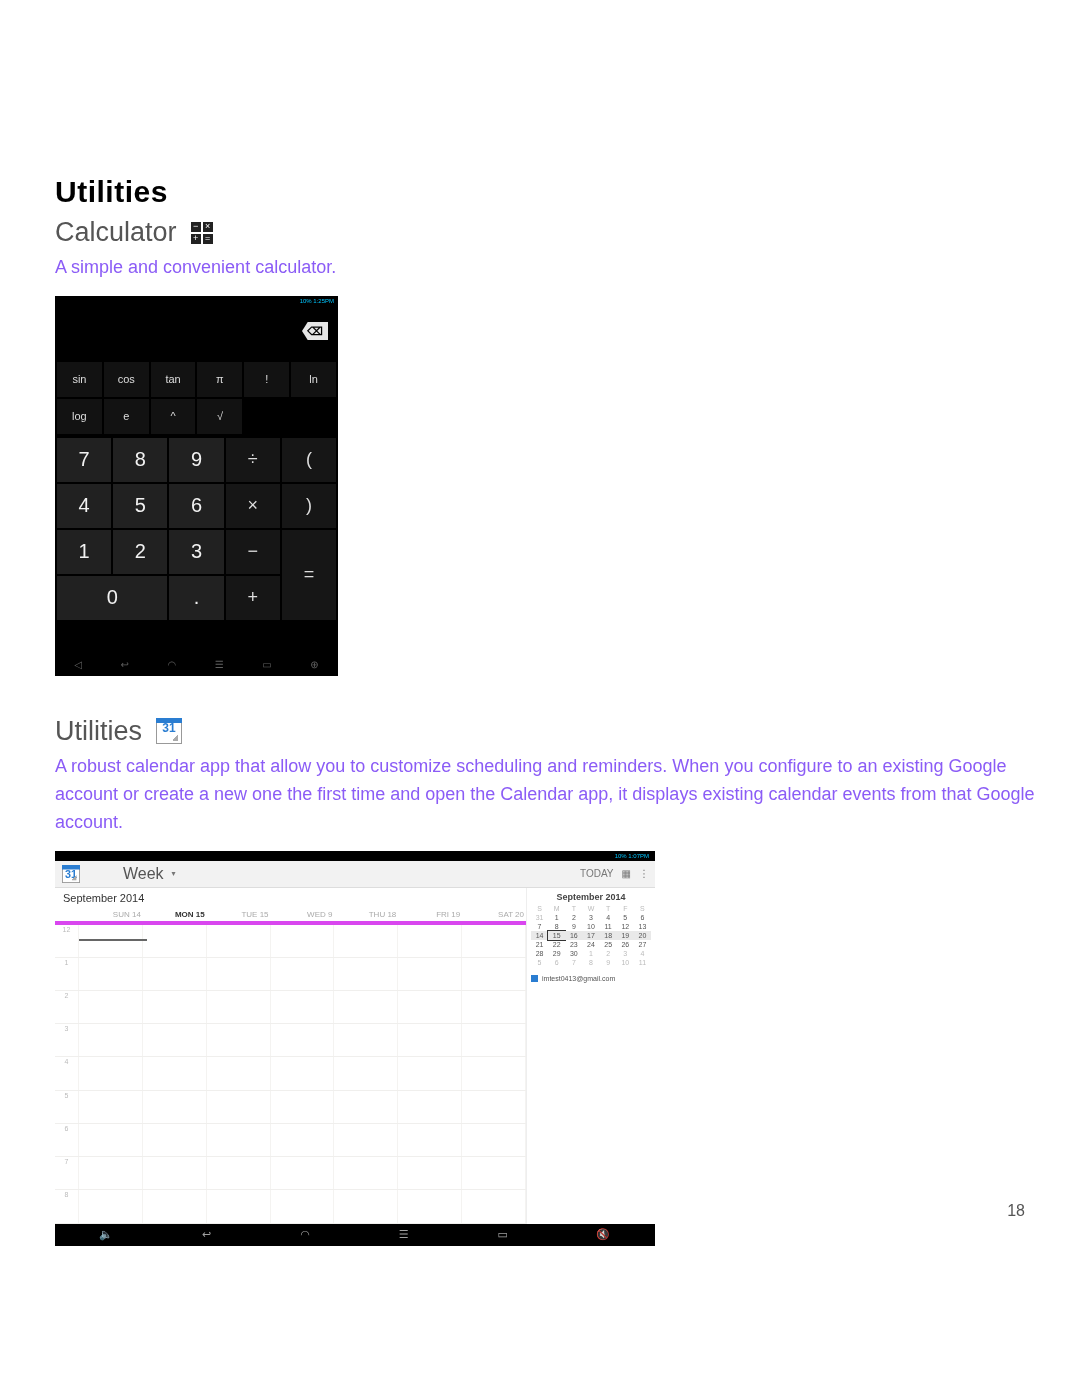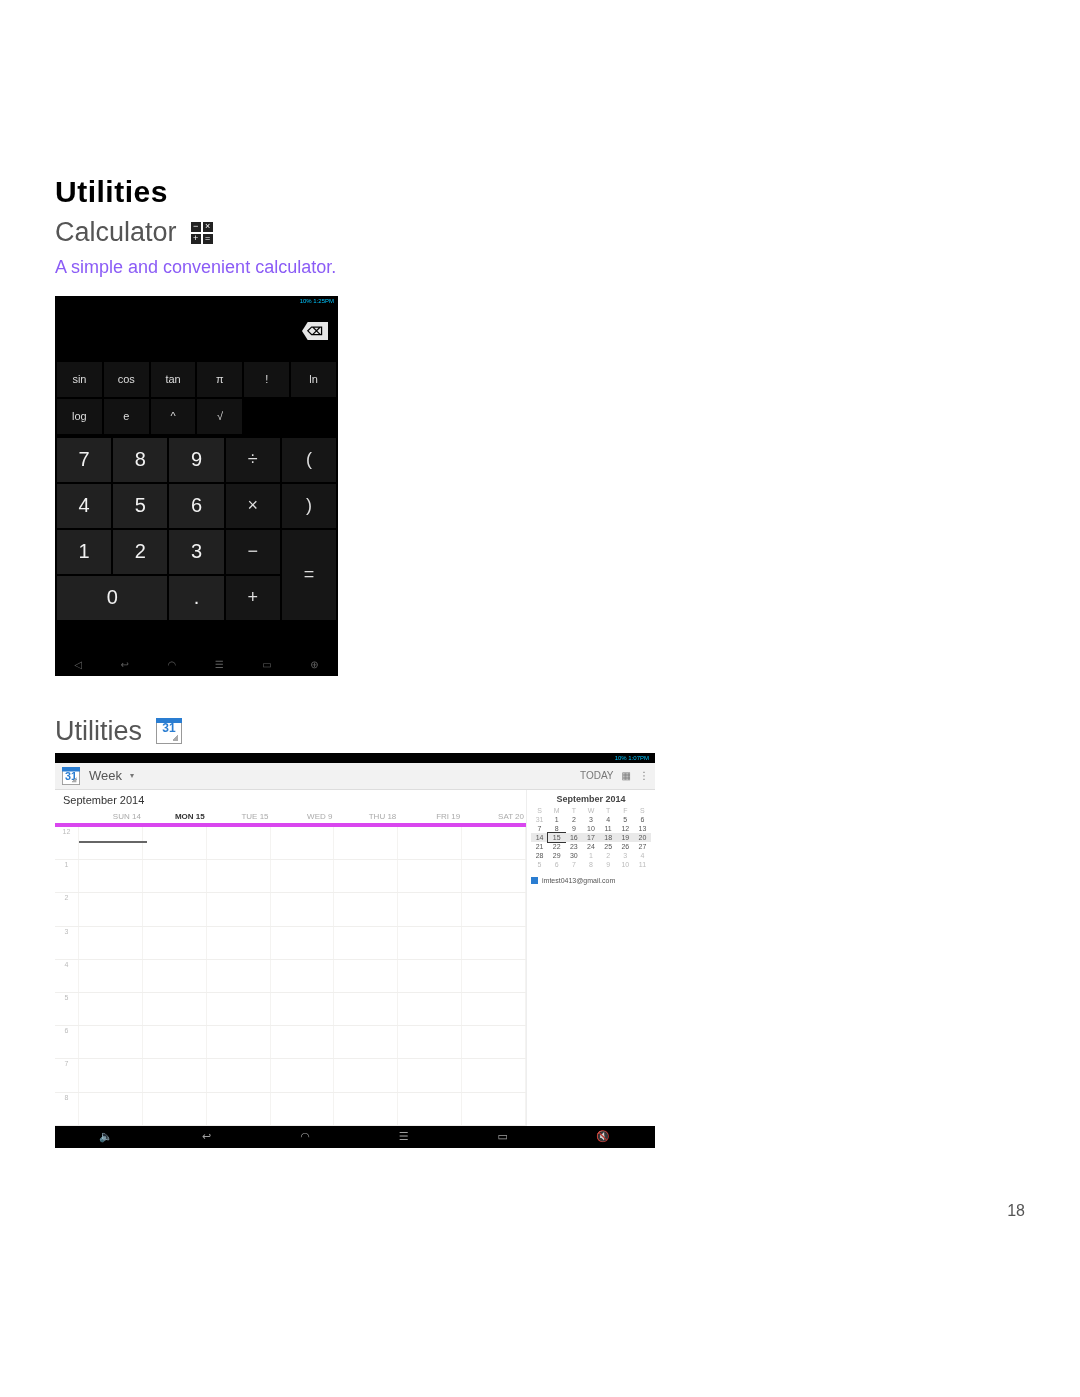--- a/index.html
+++ b/index.html
@@ -27,21 +27,21 @@
   .op-btn{background:#161616;color:#ddd;font-size:18px;}
   .paren-btn{background:#161616;color:#ddd;font-size:18px;}
   .calc-nav{position:absolute;left:0;right:0;bottom:0;height:22px;background:#000;display:flex;justify-content:space-around;align-items:center;color:#888;font-size:10px;}
   .calc-nav span{opacity:.7;}
   
   .cal-shot{width:600px;height:395px;background:#000;position:relative;font-family:Arial,Helvetica,sans-serif;}
   .cal-status{height:10px;background:#000;color:#00c6ff;font-size:6px;text-align:right;padding:0 6px;line-height:10px;}
   .cal-bar{height:26px;background:#f2f2f2;display:flex;align-items:center;justify-content:space-between;padding:0 6px;border-bottom:1px solid #ddd;}
   .cal-bar-left{display:flex;align-items:center;gap:8px;font-size:11px;color:#555;}
   .cal-bar-left .cal-icon{width:18px;height:18px;transform:scale(.9);}
-  .cal-bar-left .drop{font-size:13px;}
+  .cal-bar-left .drop{font-size:16px;margin-left:34px;}
   .cal-bar-right{display:flex;align-items:center;gap:8px;font-size:10px;color:#777;}
   .cal-body{display:flex;height:336px;background:#fff;}
   .cal-main{flex:1;display:flex;flex-direction:column;}
   .cal-month-lbl{font-size:11px;color:#333;padding:4px 8px;}
   .day-head{display:grid;grid-template-columns:24px repeat(7,1fr);font-size:8px;color:#aaa;border-bottom:4px solid #d946ef;}
   .day-head div{padding:2px 2px;text-align:right;}
   .rows{flex:1;display:grid;grid-template-rows:repeat(9,1fr);}
   .hr-row{display:grid;grid-template-columns:24px repeat(7,1fr);border-bottom:1px solid #f0efed;font-size:7px;color:#ccc;}
   .hr-row .lbl{text-align:center;padding-top:1px;color:#bbb;}
   .hr-row div{border-right:1px solid #f4f3f1;}
@@ -124,20 +124,21 @@
       <span>☰</span>
       <span>▭</span>
       <span>⊕</span>
     </div>
   </div>
 
   <div class="h2">
     <span>Utilities</span>
     <span class="cal-icon">31</span>
   </div>
+  <p class="body-text">A robust calendar app that allow you to customize scheduling and reminders. When you configure to an existing Google account or create a new one the first time and open the Calendar app, it displays existing calendar events from that Google account.</p>
 
   <div class="cal-shot">
     <div class="cal-status">10% 1:07PM</div>
     <div class="cal-bar">
       <div class="cal-bar-left">
         <span class="cal-icon">31</span>
         <span class="drop">Week</span>
         <span style="font-size:8px;color:#777">▾</span>
       </div>
       <div class="cal-bar-right">

